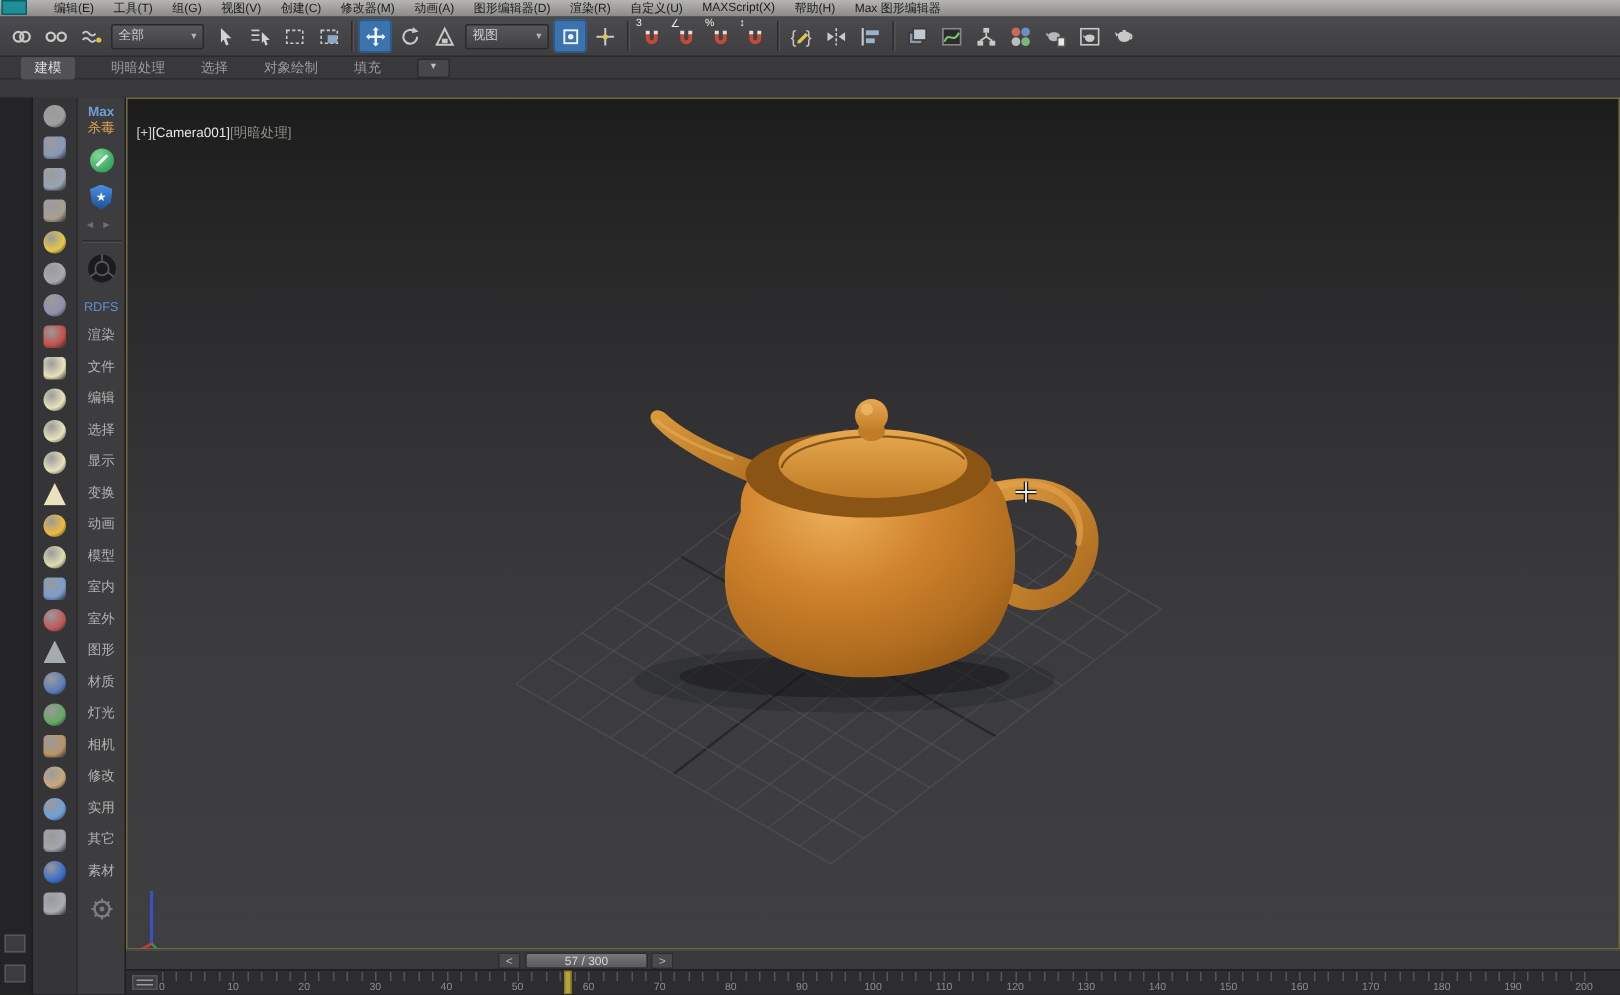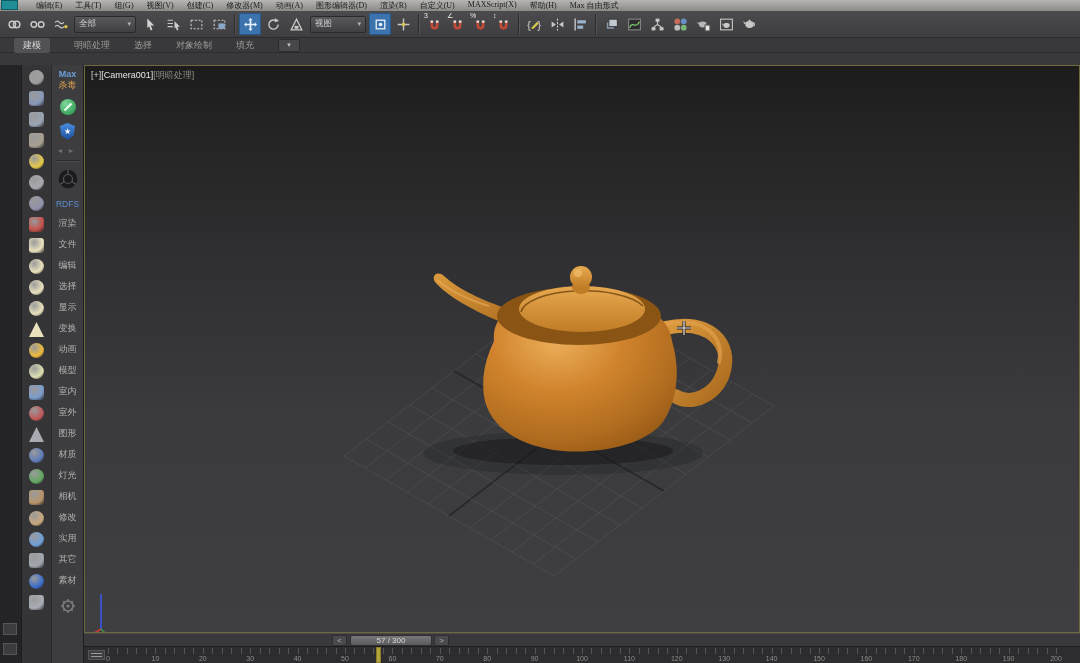--- a/index.html
+++ b/index.html
@@ -4,21 +4,21 @@
 <style>
   html,body{margin:0;padding:0;background:#1a1a1a;}
   .app{position:relative;width:1080px;height:663px;overflow:hidden;
        font-family:"Liberation Sans","DejaVu Sans",sans-serif;
        background:#39393b;user-select:none;}
   
   .menubar{position:absolute;left:0;top:0;width:1080px;height:11px;
     background:linear-gradient(#b6b5b4,#8b8a89);display:flex;align-items:center;
     gap:13px;padding-left:36px;box-sizing:border-box;font-size:8px;color:#1c1c1c;}
   .app-icon{position:absolute;left:1px;top:0;width:17px;height:10px;background:#1f8e96;border:1px solid #0d5c63;box-sizing:border-box;}
-  .mitem{white-space:nowrap;cursor:default;font-family:Liberation Serif, serif;}
+  .mitem{white-space:nowrap;cursor:default;}
   
   .toolbar{position:absolute;left:0;top:11px;width:1080px;height:27px;
     background:linear-gradient(#4b4b4d,#3e3e40);border-bottom:1px solid #2b2b2d;
     display:flex;align-items:center;gap:1px;padding:0 3px;box-sizing:border-box;}
   .tbtn{width:22px;height:22px;display:inline-flex;align-items:center;justify-content:center;
     border-radius:2px;position:relative;flex:none;}
   .tbtn svg{width:15px;height:15px;}
   .tbtn.act{background:#3c73ad;box-shadow:inset 0 0 0 1px #245a8f;}
   .tsub{position:absolute;top:-1px;left:1px;font-size:7px;color:#ececec;}
   .tsep{width:1px;height:20px;background:#2b2b2d;box-shadow:1px 0 0 #555557;margin:0 3px;flex:none;}
@@ -67,21 +67,21 @@
   .pager{color:#6e6e6e;font-size:7px;letter-spacing:4px;margin:3px 0;}
   .sdiv{width:26px;height:1px;background:#2b2b2d;box-shadow:0 1px 0 #4c4c4f;margin:3px 0;}
   .wheel-icon{margin:4px 0;}
   .rdfs{color:#5d8fd0;font-size:8.5px;margin:3px 0 4px;}
   .slabel{height:21px;line-height:21px;width:100%;text-align:center;cursor:default;flex:none;}
   .gear-icon{margin-top:6px;}
   
   .viewport{position:absolute;left:84px;top:65px;width:996px;height:568px;box-sizing:border-box;
     border:1px solid #6e6a3e;overflow:hidden;
     background:linear-gradient(180deg,#1c1c1c 0%,#242425 12%,#303032 35%,#3b3b3d 62%,#3f3f41 100%);}
-  .vp-label{position:absolute;left:6px;top:3px;font-size:9px;z-index:5;cursor:default;}
+  .vp-label{position:absolute;left:6px;top:16px;font-size:9px;z-index:5;cursor:default;}
   .vp-plus{color:#cfcfcf;} .vp-cam{color:#e6e6e6;} .vp-shade{color:#8f8f85;}
   .scene{position:absolute;left:0;top:0;}
   
   .scrubber{position:absolute;left:84px;top:633px;width:996px;height:13px;background:#39393b;
     border-top:1px solid #4a4a4c;box-sizing:border-box;}
   .sarrow{position:absolute;top:1px;width:15px;height:11px;background:#4a4a4d;color:#b8b8b8;
     font-size:8px;text-align:center;line-height:10px;border:1px solid #2e2e30;box-sizing:border-box;}
   .shandle{position:absolute;left:266px;top:1px;width:82px;height:11px;
     background:linear-gradient(#78787b,#5a5a5d);border:1px solid #2e2e30;border-radius:2px;
     color:#d8d8d8;font-size:8px;text-align:center;line-height:10px;box-sizing:border-box;}
@@ -109,21 +109,21 @@
         <span class="mitem">组(G)</span>
         <span class="mitem">视图(V)</span>
         <span class="mitem">创建(C)</span>
         <span class="mitem">修改器(M)</span>
         <span class="mitem">动画(A)</span>
         <span class="mitem">图形编辑器(D)</span>
         <span class="mitem">渲染(R)</span>
         <span class="mitem">自定义(U)</span>
         <span class="mitem">MAXScript(X)</span>
         <span class="mitem">帮助(H)</span>
-        <span class="mitem">Max 自由形式</span>
+        <span class="mitem">Max 图形编辑器</span>
       </span>
   </div>
 
   <div class="toolbar">
     <span style="display:flex;align-items:center;gap:1px;">
         <span class="tbtn">
           <svg viewBox="0 0 14 14">
             <circle cx="5" cy="7" r="3" fill="none" stroke="#c8c8c8" stroke-width="1.4"></circle>
             <circle cx="9" cy="7" r="3" fill="none" stroke="#c8c8c8" stroke-width="1.4"></circle>
           </svg>

